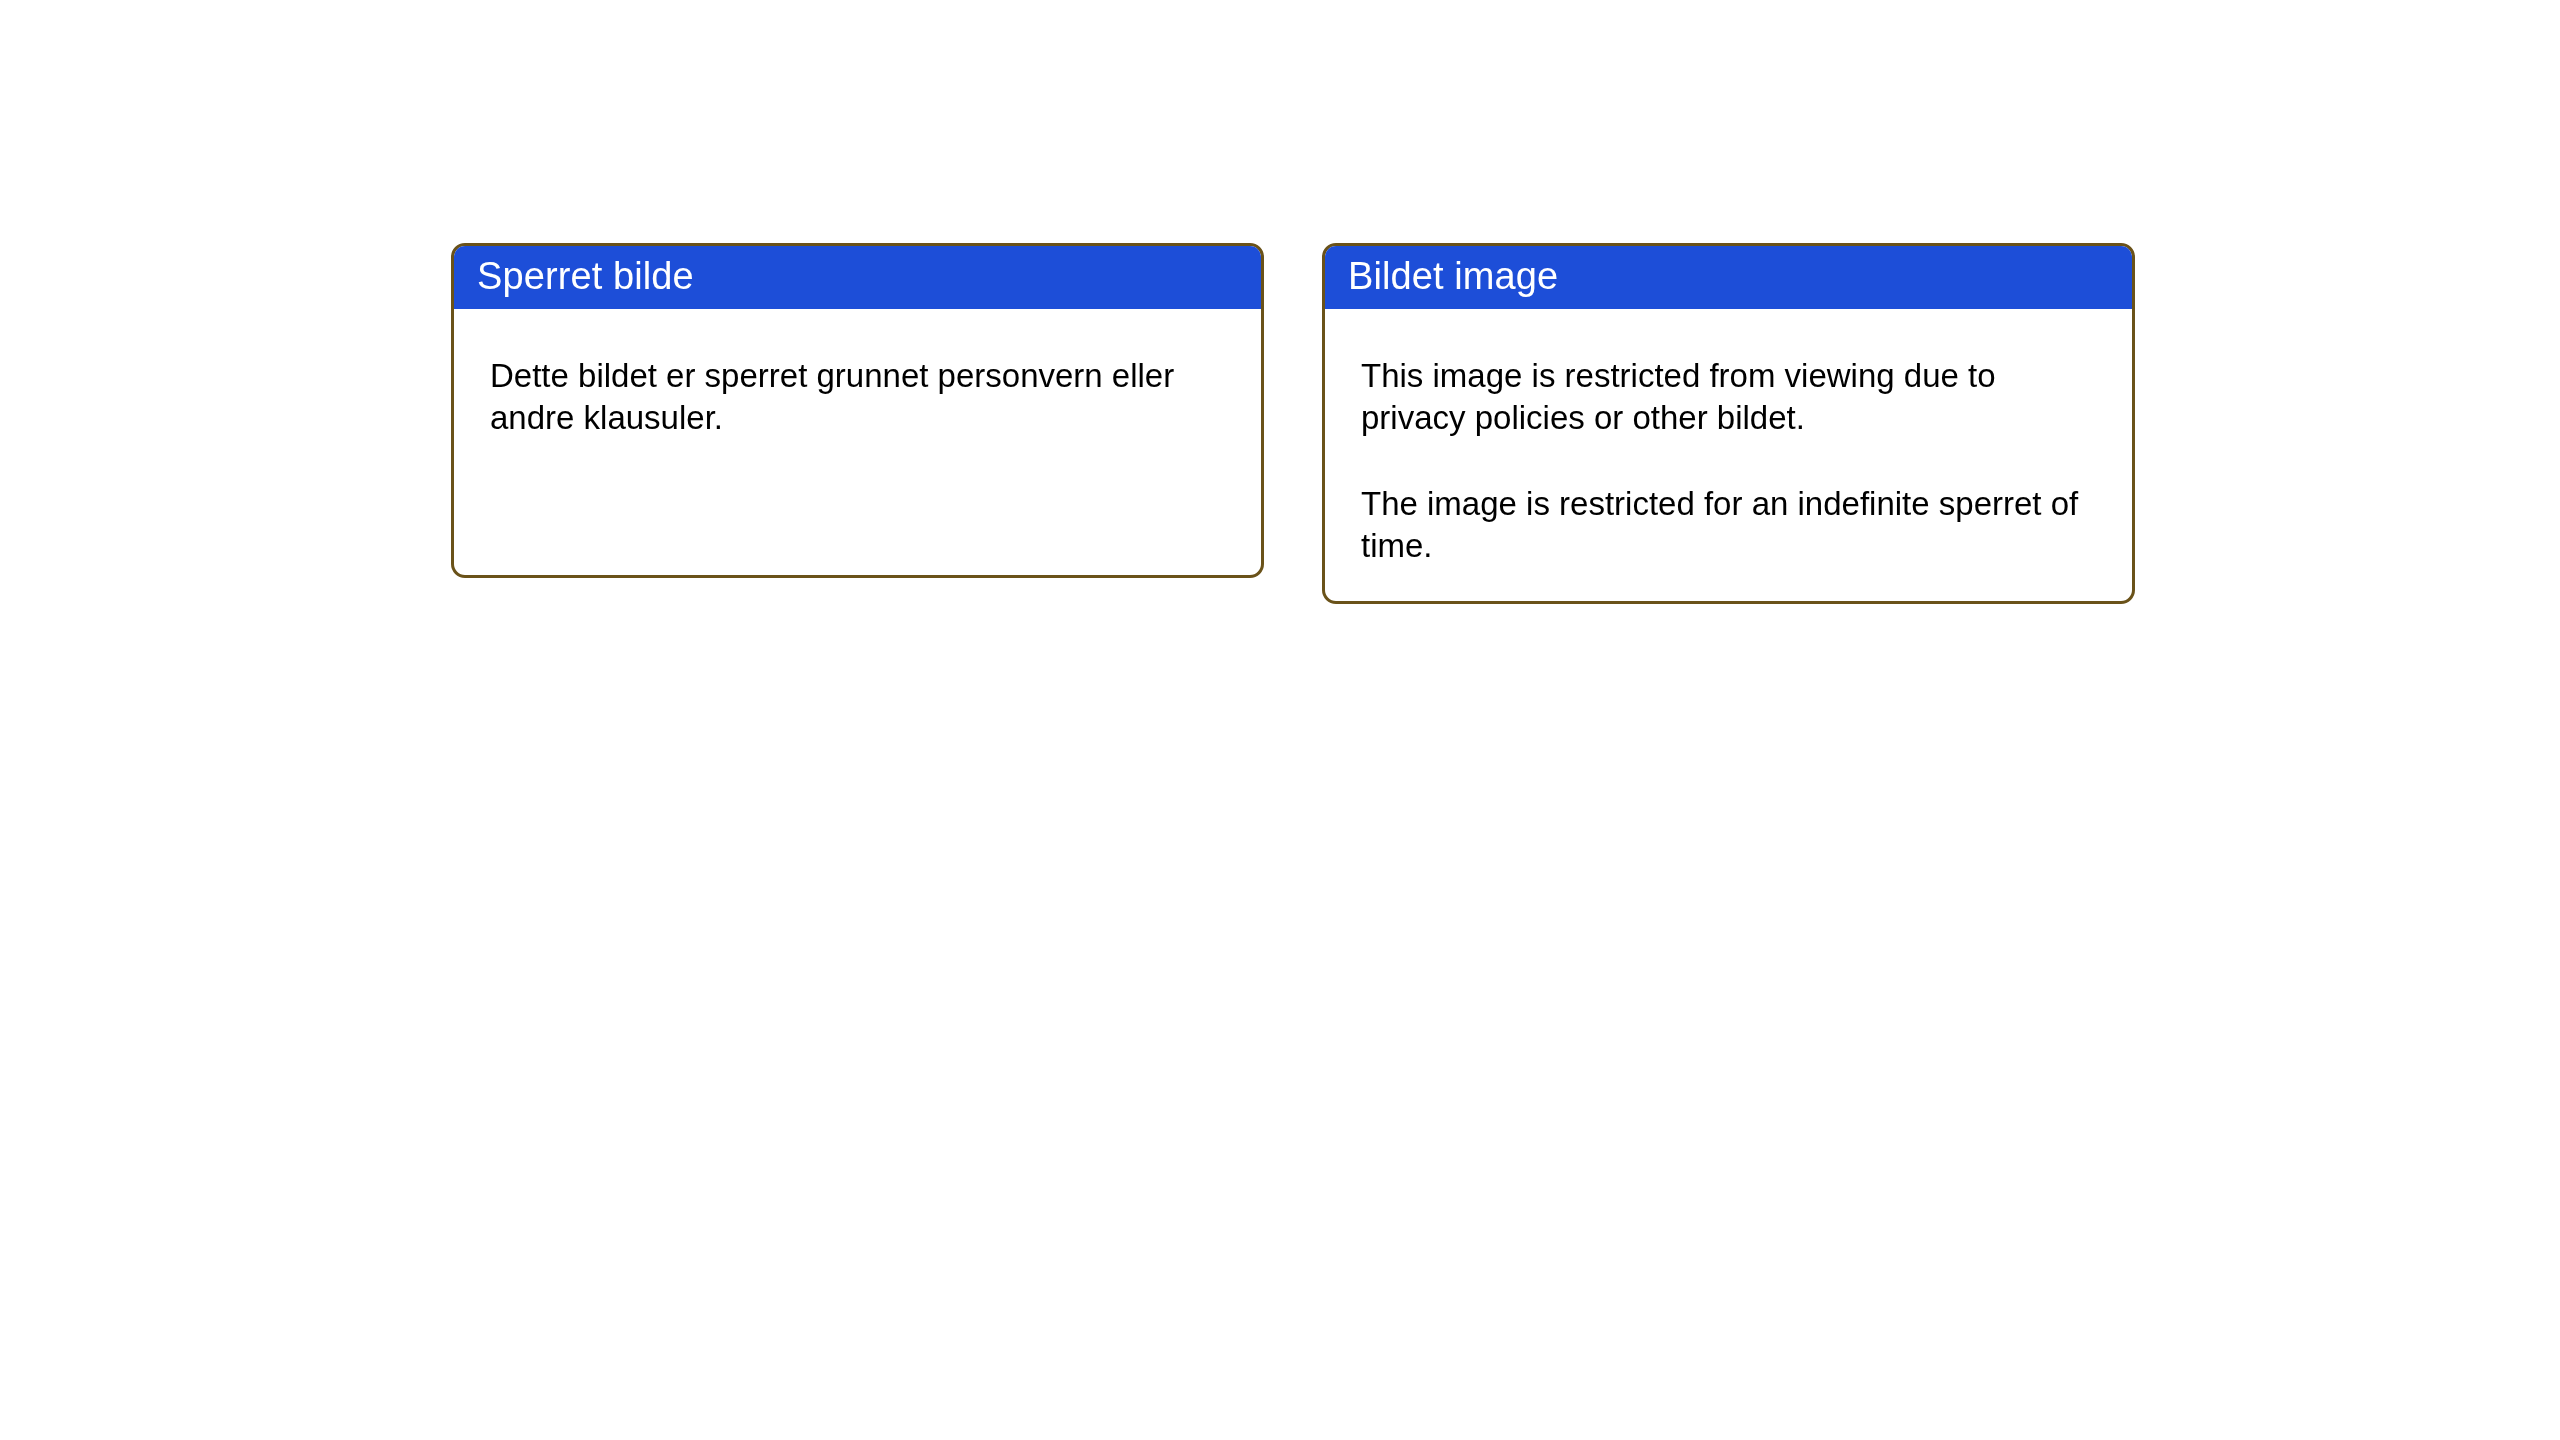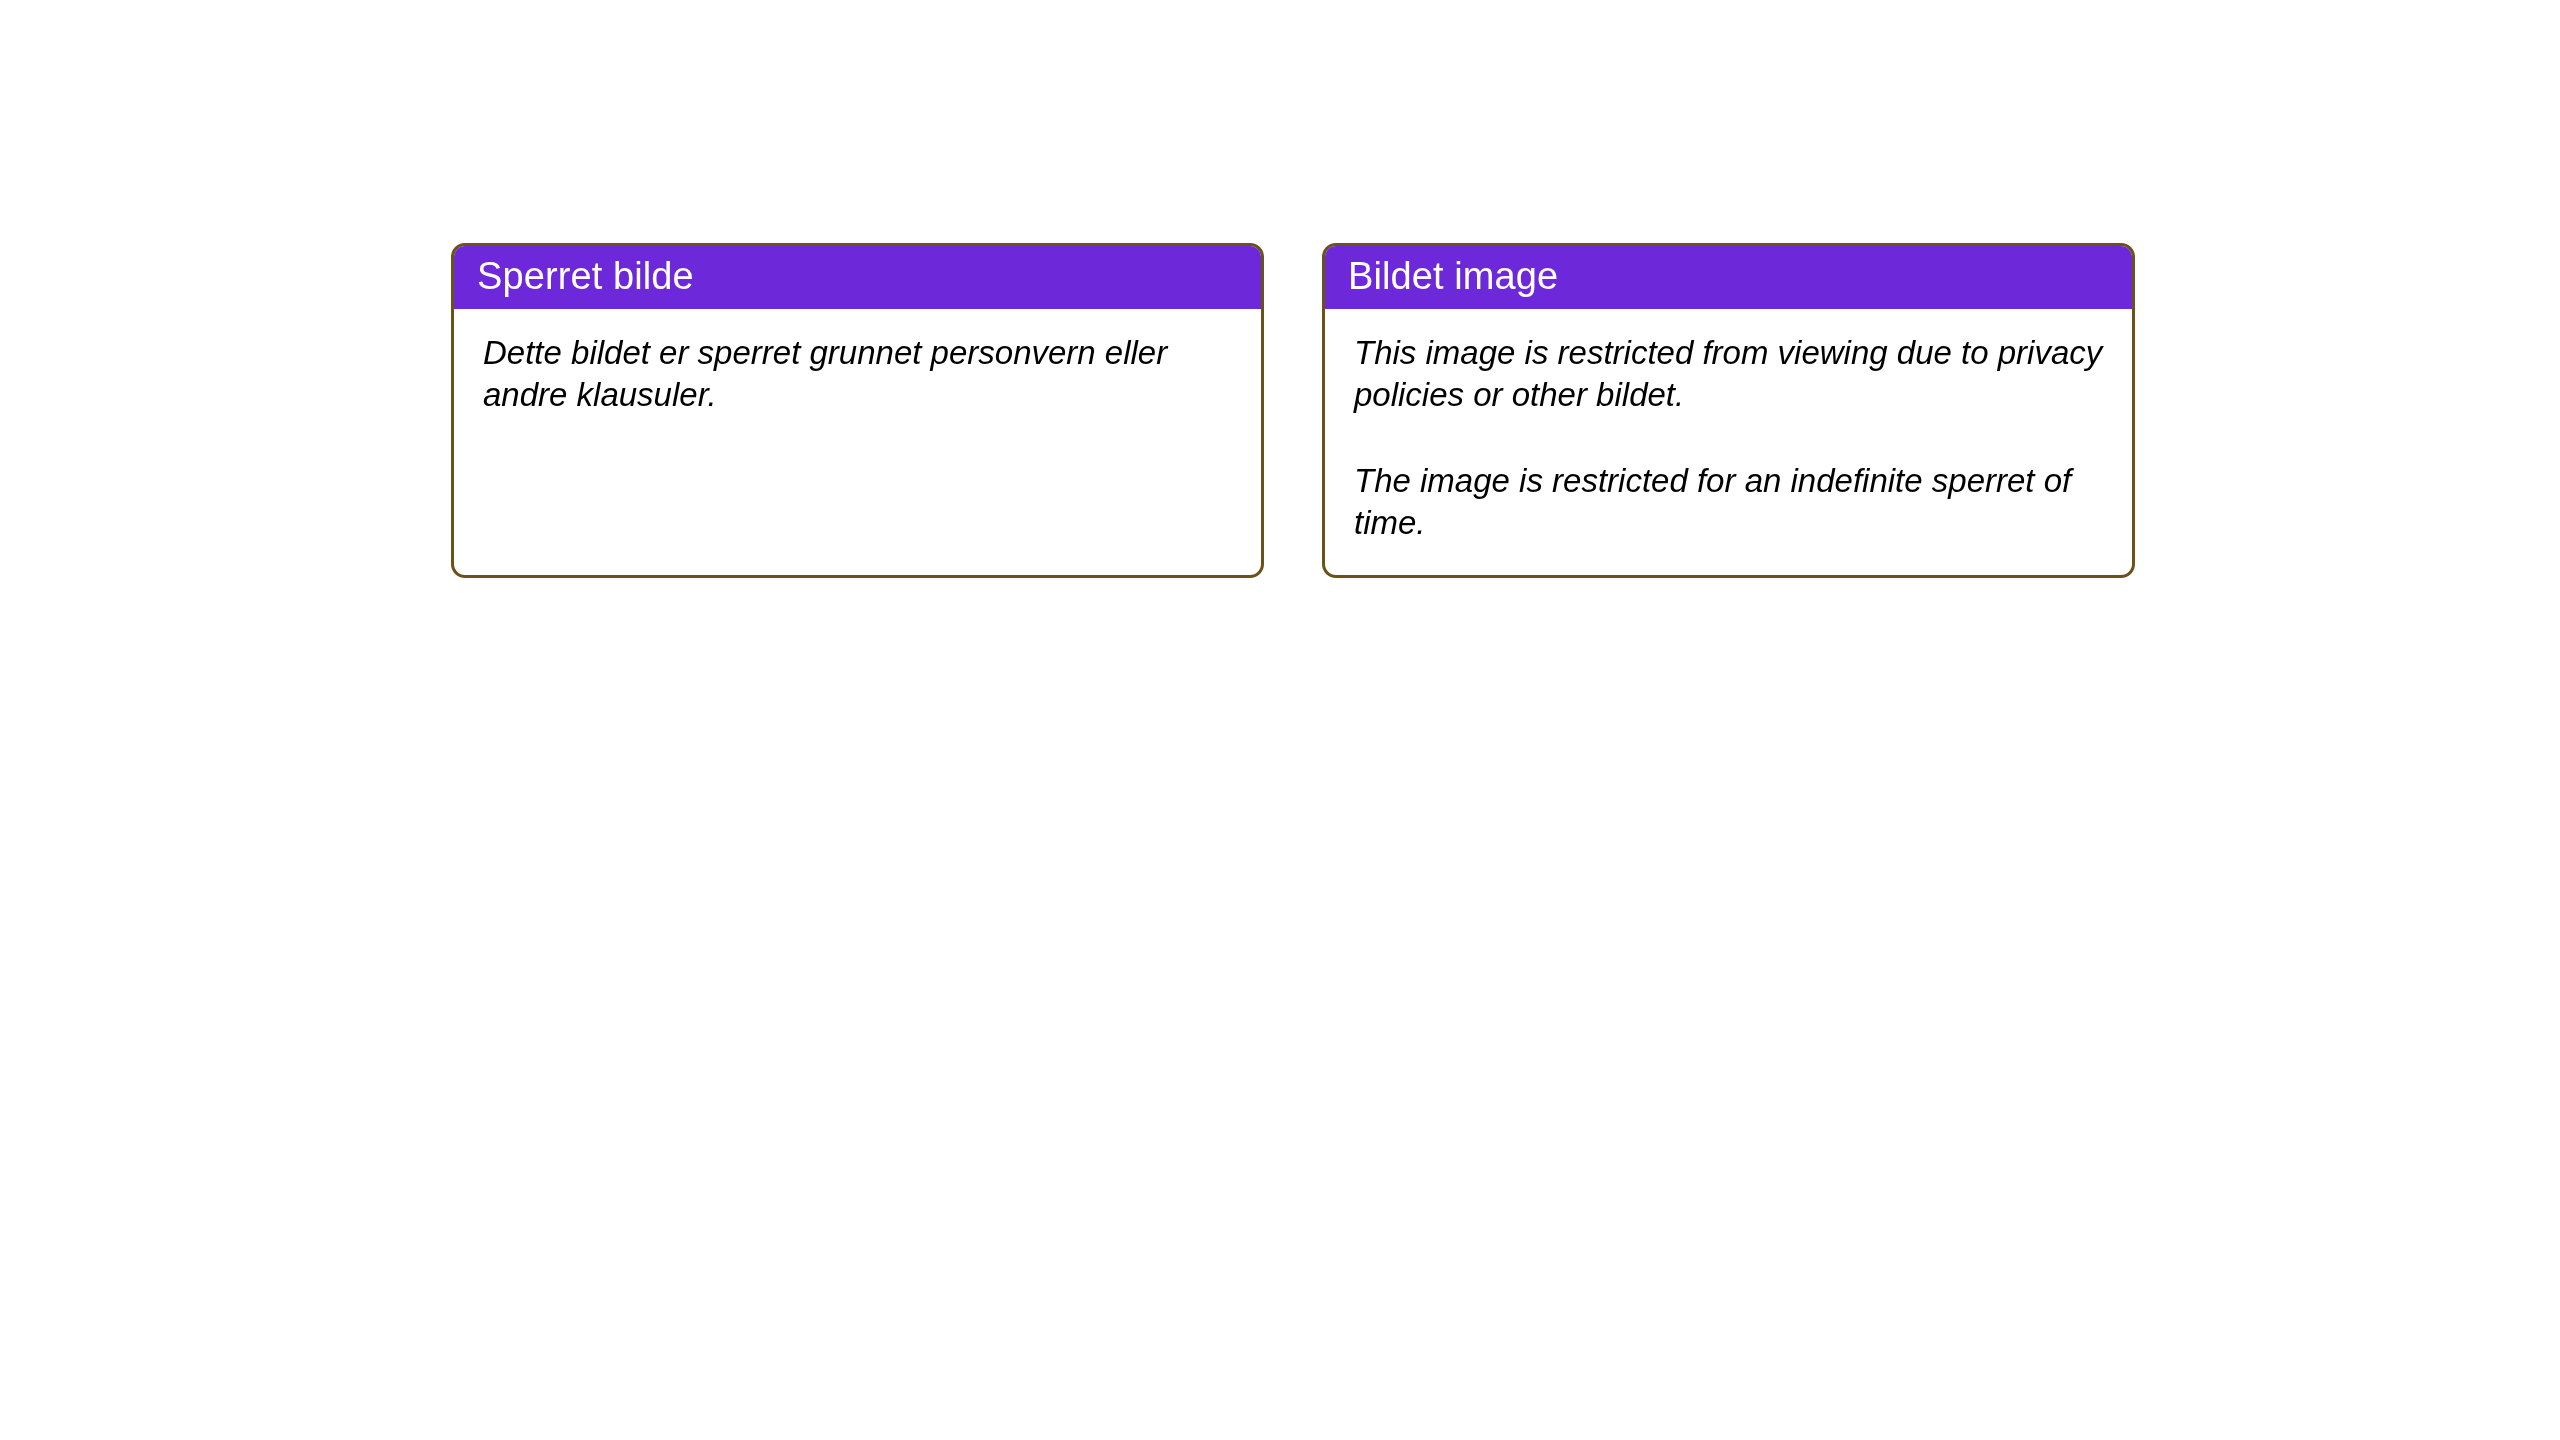--- a/index.html
+++ b/index.html
@@ -32,41 +32,40 @@
     background: #ffffff;
     border: 3px solid #6a5219;
     border-radius: 14px;
     overflow: hidden;
     display: flex;
     flex-direction: column;
     min-height: 335px;
   }
 
   .notice-card .card-header {
-    background: #6d28d9;
+    background: #1d4ed8;
     color: #ffffff;
     font-size: 38px;
     line-height: 1.0;
     padding: 12px 0 14px 24px;
-    margin: -1px -1px 0 -1px;
+    margin: -1px -1px 16px -1px;
     letter-spacing: 0.1px;
     white-space: nowrap;
   }
 
   .notice-card .card-body {
     padding: 22px 26px 26px 28px;
     color: #000000;
     font-size: 33px;
     line-height: 1.27;
     flex: 1 1 auto;
   }
 
   .notice-card .card-body p {
-    margin: 1px;
-    font-style: italic;
+    margin: 8px;
   }
 
   .notice-card .card-body p.para-gap {
     margin-top: 44px;
   }
 </style>
 </head>
 <body>
 
 <div id="notice-area">

